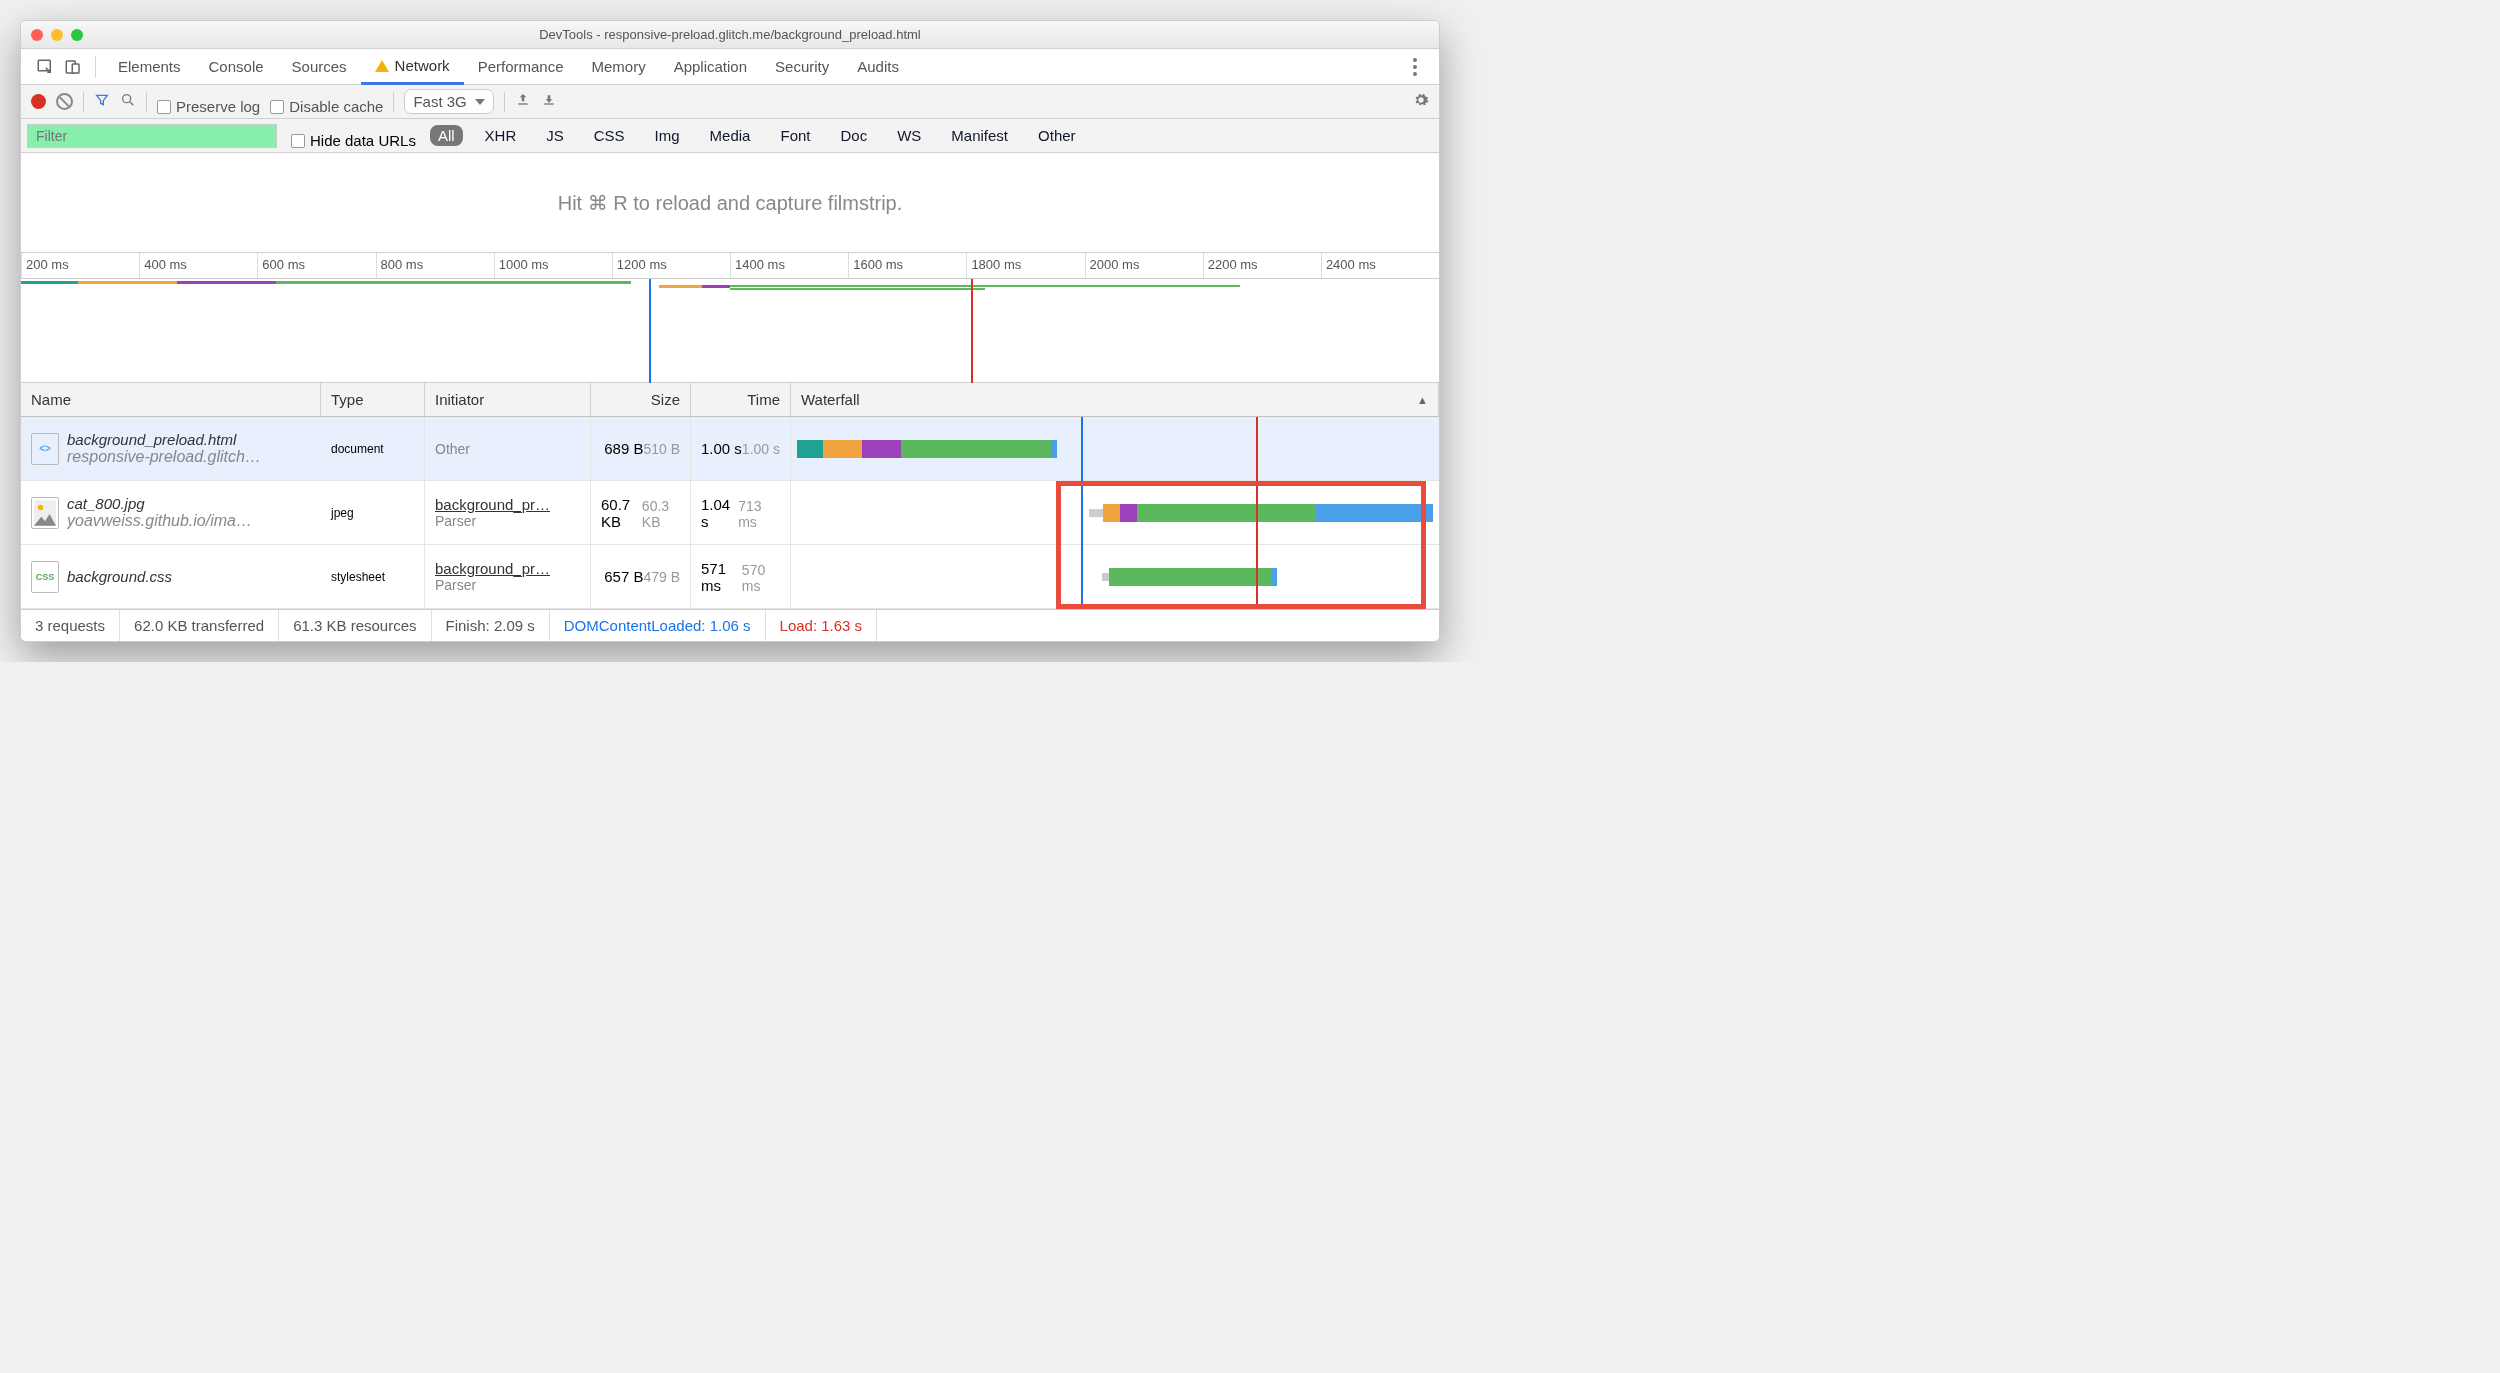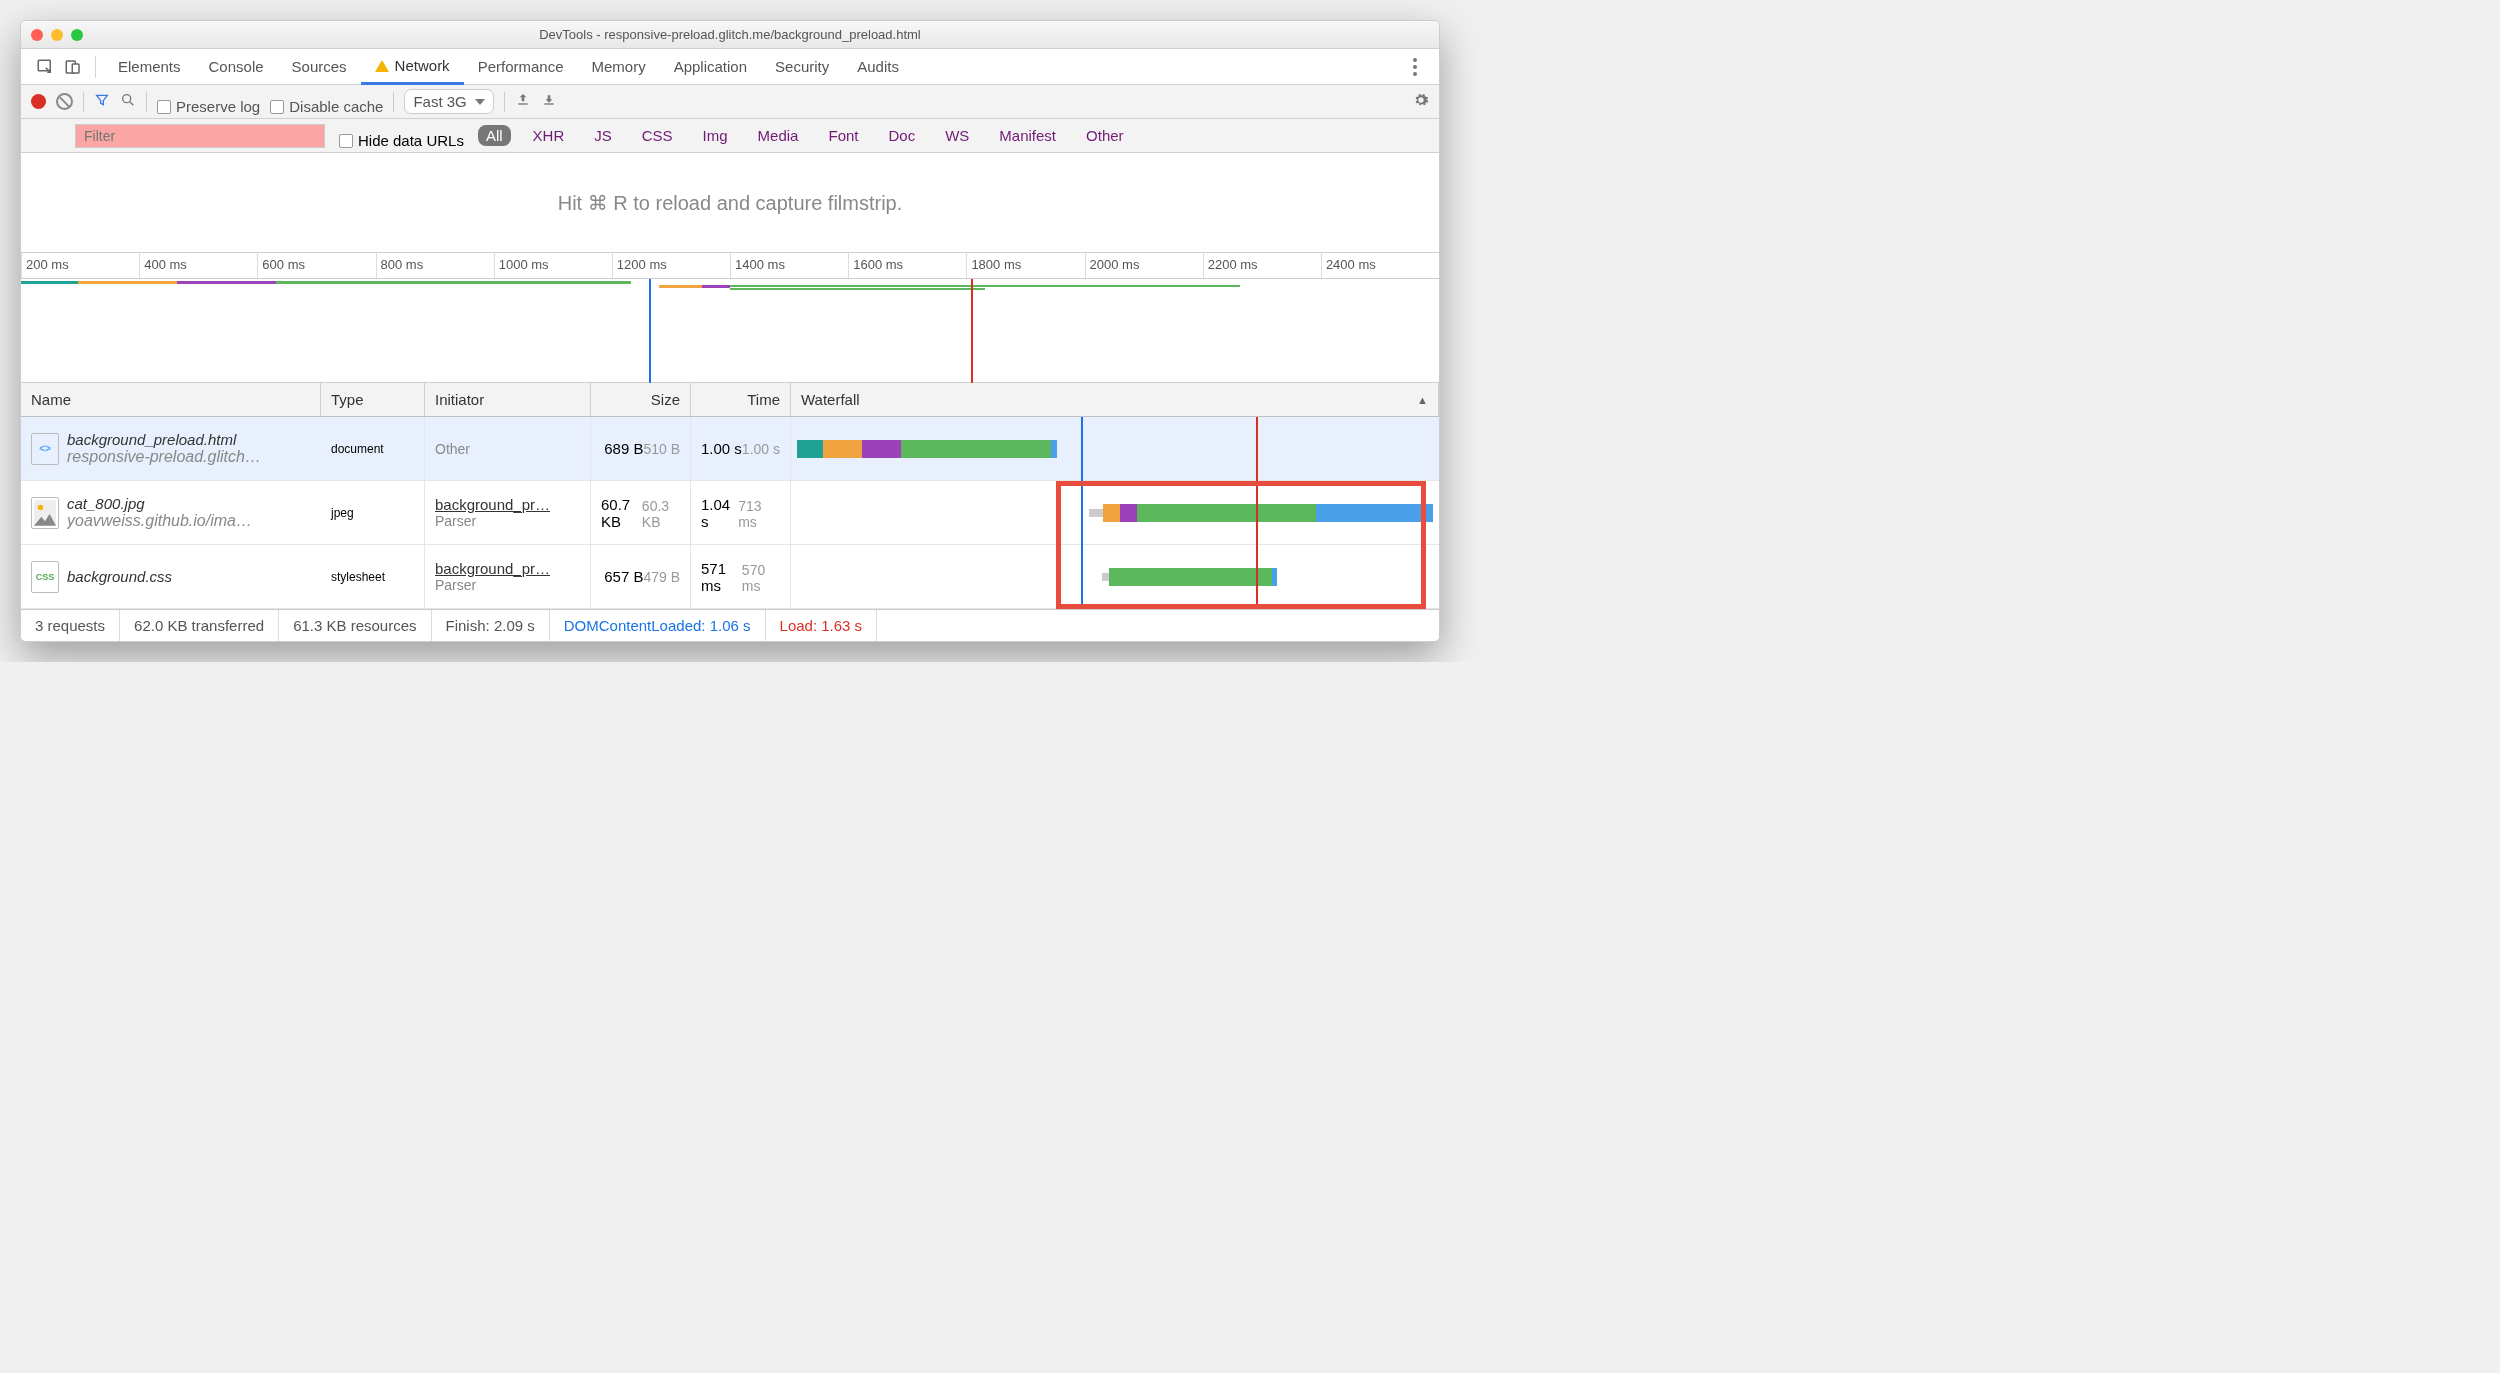--- a/index.html
+++ b/index.html
@@ -76,24 +76,24 @@
 .filterbar{
   height:34px;
   display:flex; align-items:center;
   border-bottom:1px solid #d0d0d0;
   padding: 0 6px;
   font-size:15px;
   gap:14px;
   background:#f3f3f3;
 }
 .filter-input{
-  width:250px;height:24px;border:1px solid #ccc;background:#fca5a5;padding:0 8px;
-  font-size:14px;color:#333;margin-left:48px;
-}
-.type-pill{padding:2px 8px;cursor:pointer;color:#701a75;}
+  width:250px;height:24px;border:1px solid #ccc;background:#86efac;padding:0 8px;
+  font-size:14px;color:#333;
+}
+.type-pill{padding:2px 8px;cursor:pointer;color:#0f172a;}
 .type-pill.sel{background:#777;color:#fff;border-radius:8px;}
 
 .filmstrip{
   height:100px;border-bottom:1px solid #d0d0d0;
   display:flex;align-items:center;justify-content:center;
   color:#888;font-size:20px;background:#fff;
 }
 
 .overview{height:130px;border-bottom:1px solid #d0d0d0;background:#fff;position:relative;}
 .ruler{height:26px;border-bottom:1px solid #ccc;display:flex;font-size:13px;color:#555;}

